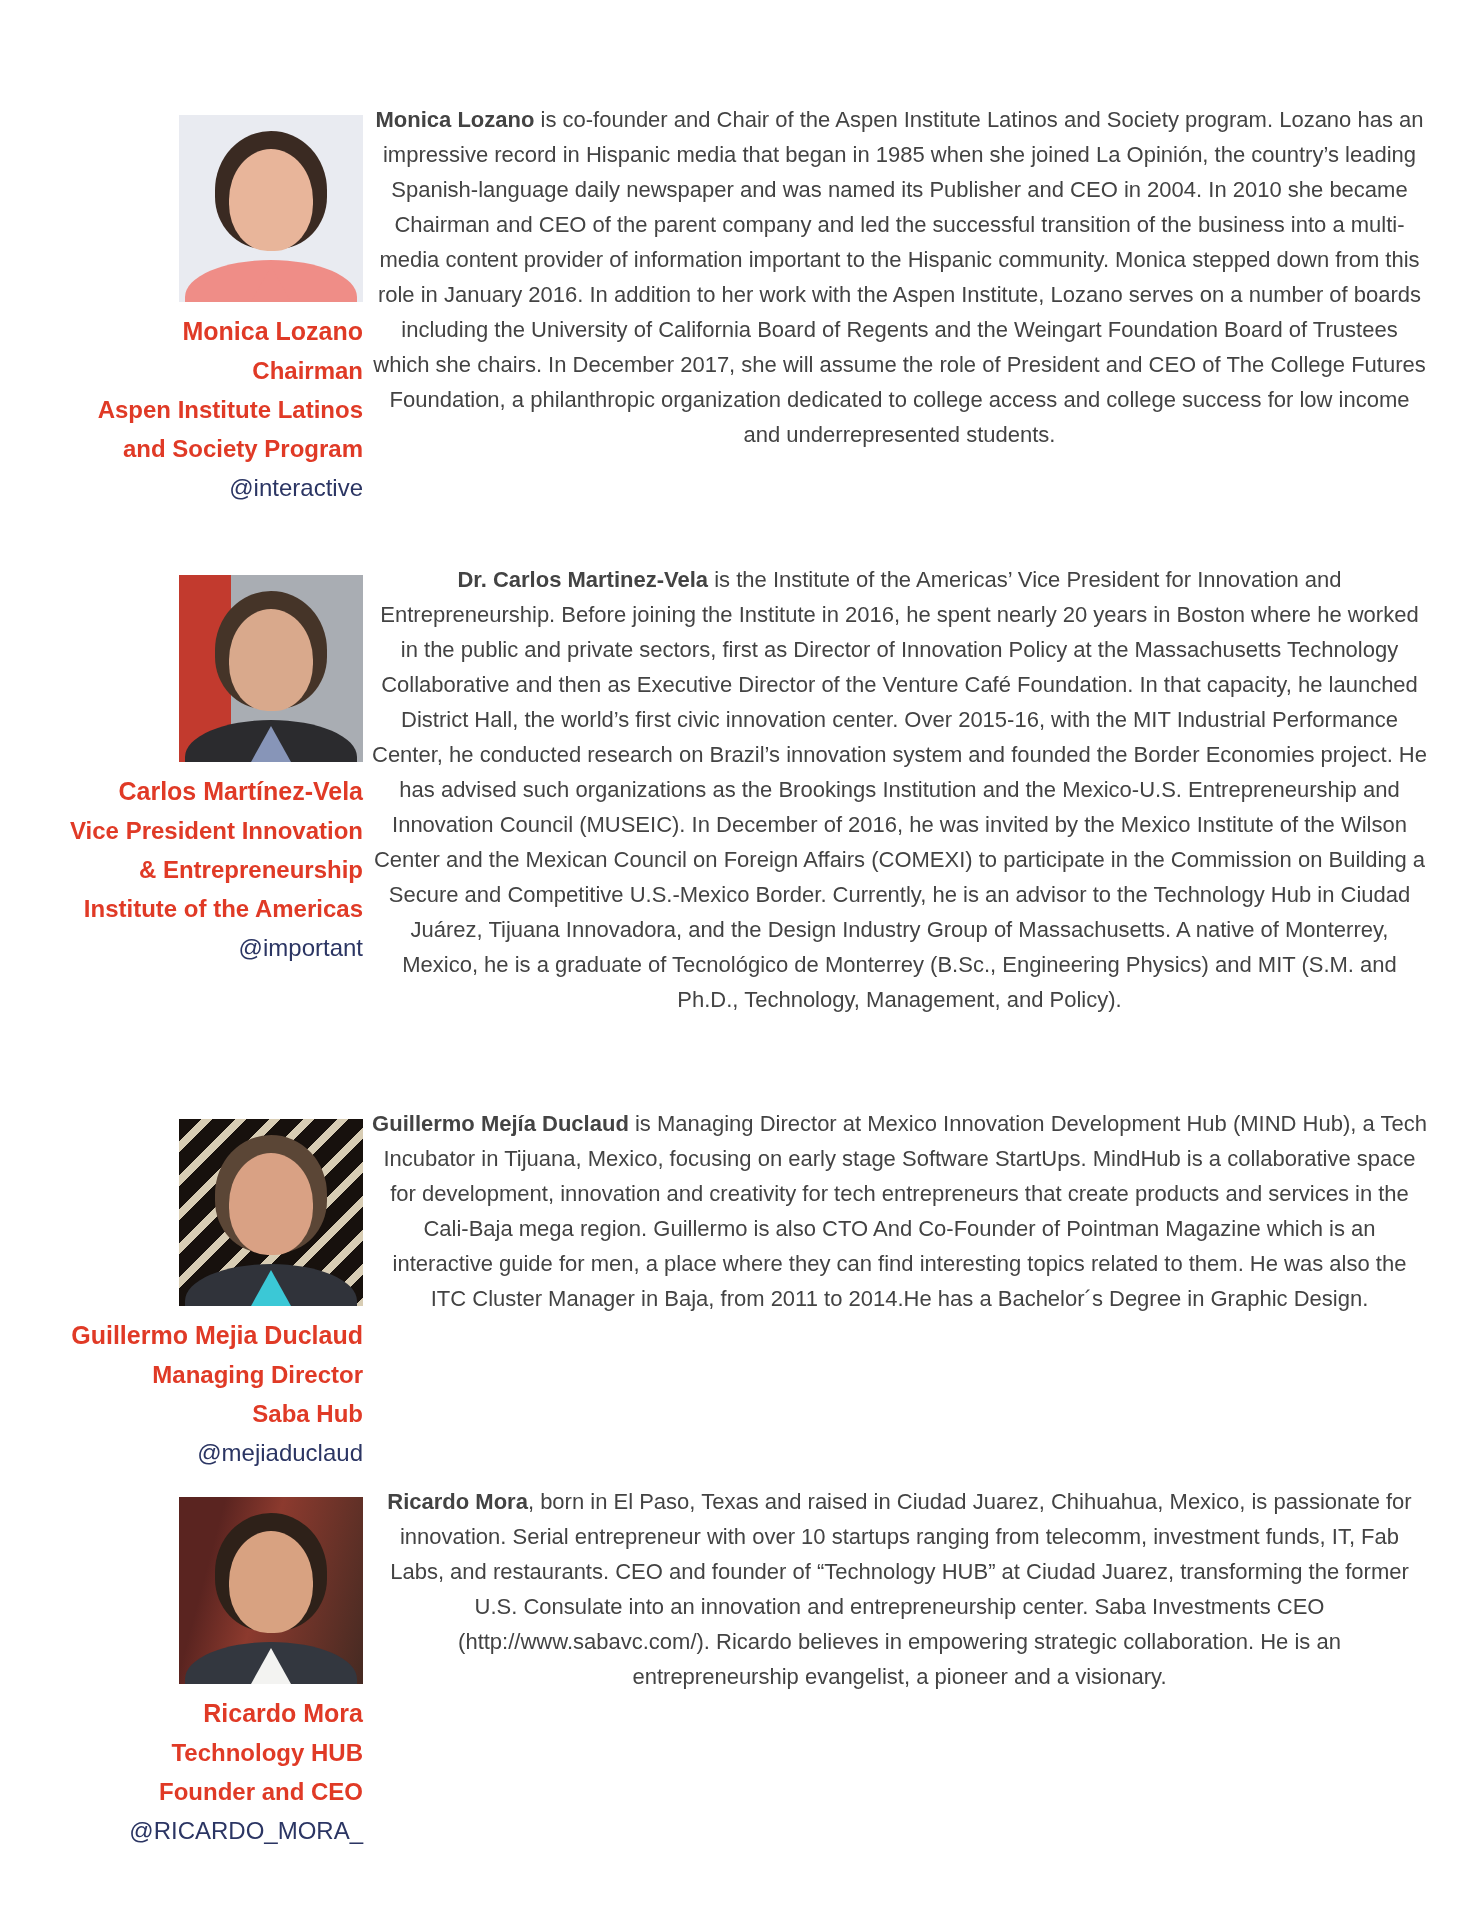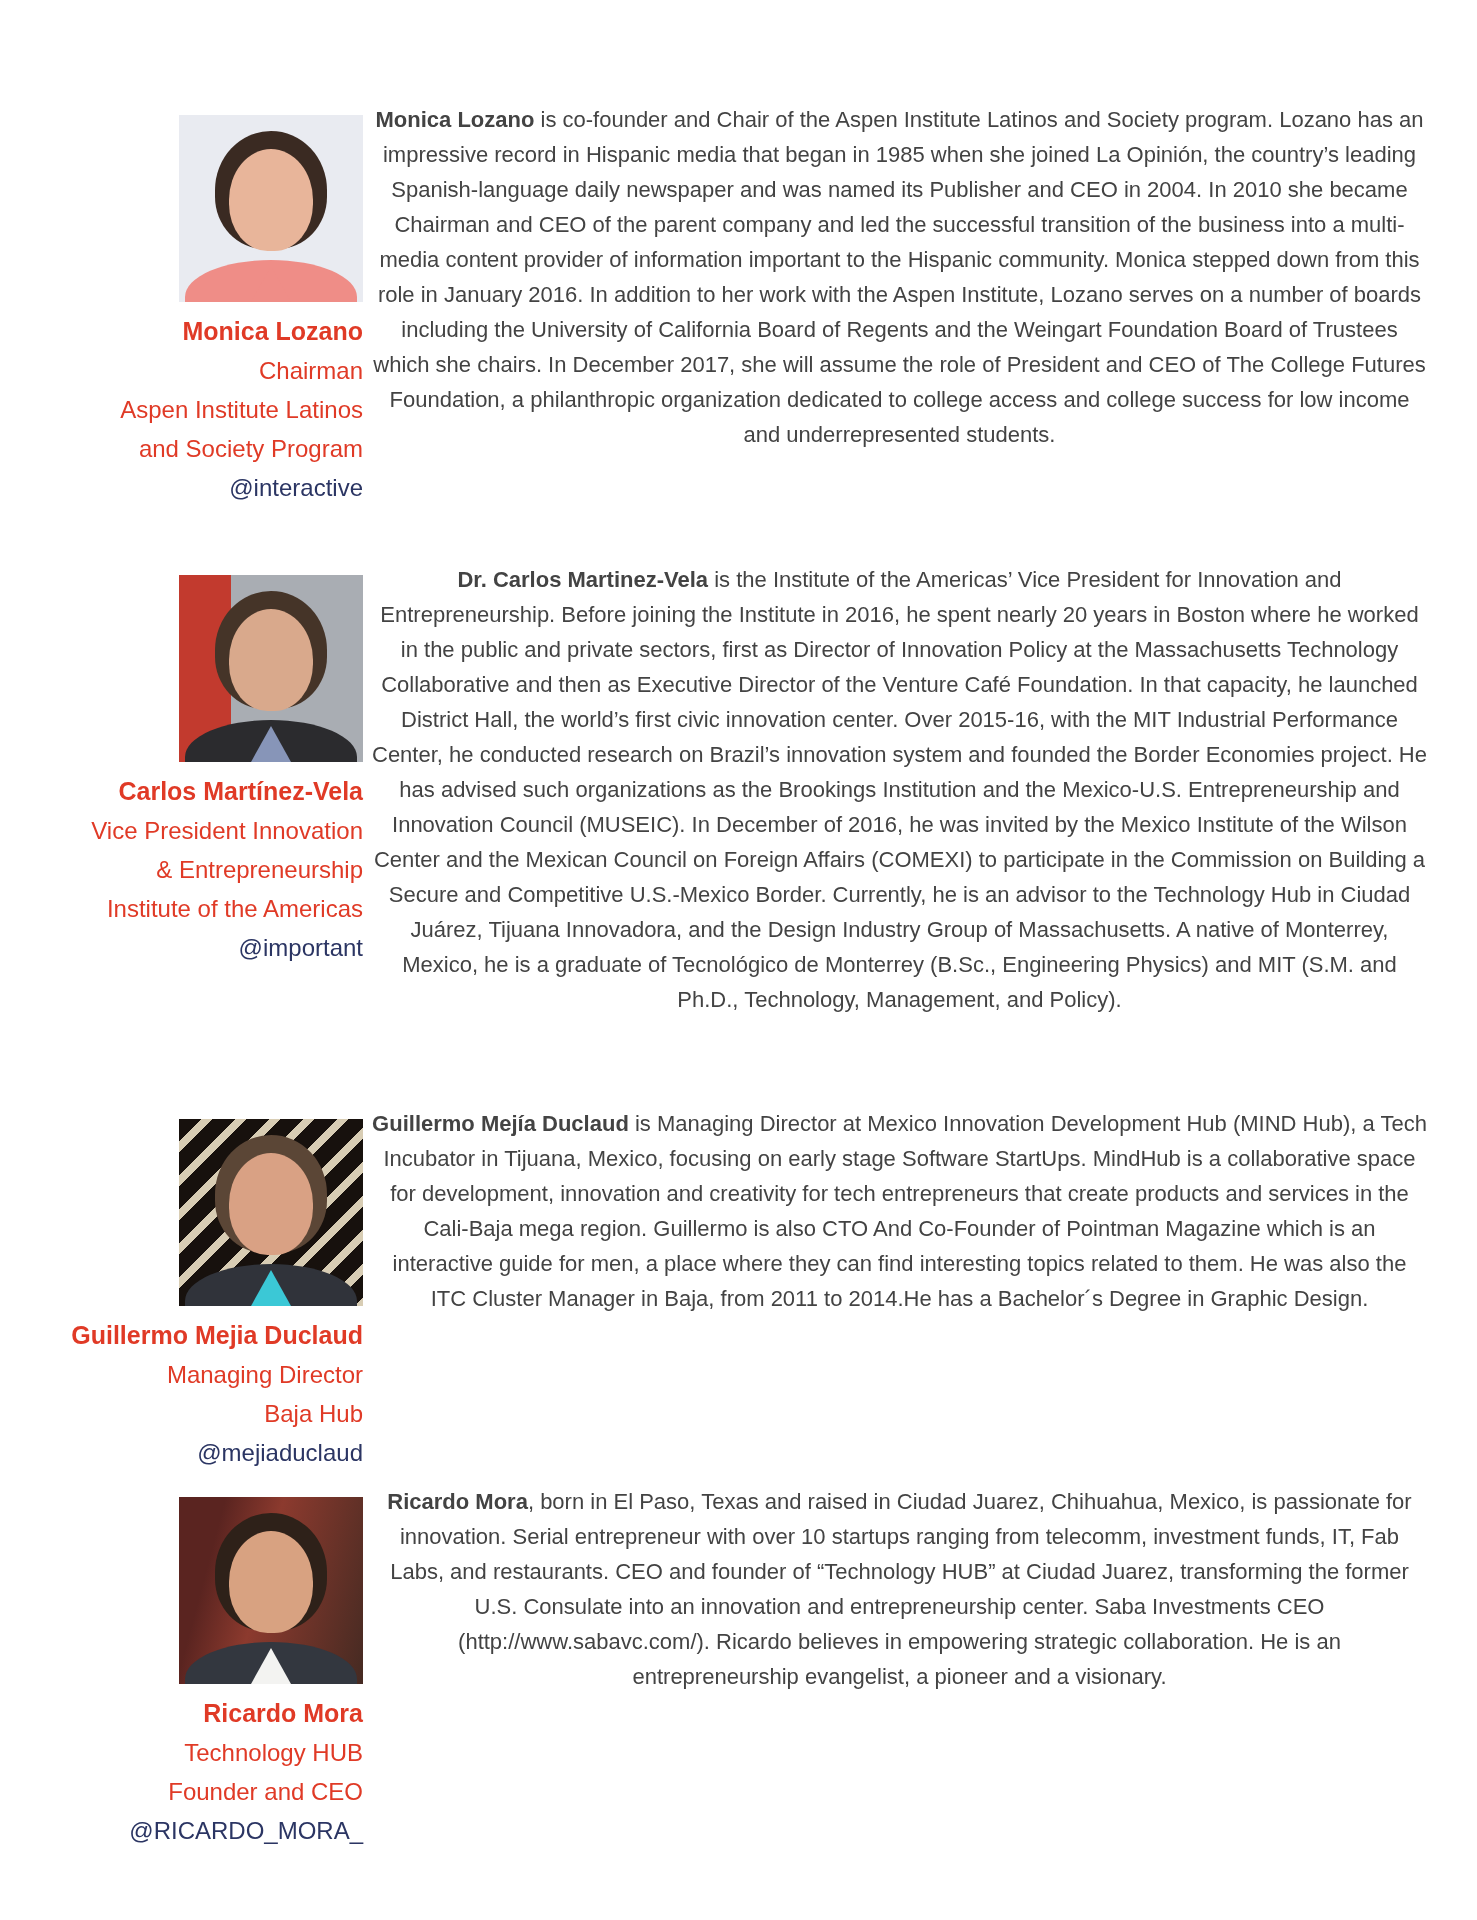--- a/index.html
+++ b/index.html
@@ -81,20 +81,21 @@
     font-weight: bold;
     line-height: 39px;
     color: var(--red, #e03a26);
     white-space: nowrap;
   }
   .role-line {
     font-size: 24px;
     line-height: 39px;
     color: var(--red, #e03a26);
     white-space: nowrap;
+    font-weight: bold;
   }
   .handle {
     font-size: 24px;
     line-height: 39px;
     color: var(--navy, #2b3563);
     white-space: nowrap;
   }
   .bio-col {
     position: absolute;
     left: 372px;
@@ -163,21 +164,21 @@
     <div class="left-col">
       <div class="photo" style="background: repeating-linear-gradient(135deg, rgb(23, 17, 13) 0px, rgb(23, 17, 13) 16px, rgb(216, 205, 180) 16px, rgb(216, 205, 180) 24px);">
         <div class="hair" style="background: rgb(91, 70, 54);"></div>
         <div class="head" style="background: rgb(217, 161, 132);"></div>
         <div class="body" style="background: rgb(48, 51, 58);"></div>
         <div class="shirt" style="border-bottom-color: rgb(59, 200, 214);"></div>
       </div>
       <div class="person-name">Guillermo Mejia Duclaud</div>
       <div class="role-lines">
           <div class="role-line">Managing Director</div>
-          <div class="role-line">Baja Hub</div>
+          <div class="role-line">Saba Hub</div>
         </div>
       <div class="handle">@mejiaduclaud</div>
     </div>
     <div class="bio-col">
       <p class="bio"><span class="lead">Guillermo Mejía Duclaud</span><span> is Managing Director at Mexico Innovation Development Hub (MIND Hub), a Tech Incubator in Tijuana, Mexico, focusing on early stage Software StartUps. MindHub is a collaborative space for development, innovation and creativity for tech entrepreneurs that create products and services in the Cali-Baja mega region. Guillermo is also CTO And Co-Founder of Pointman Magazine which is an interactive guide for men, a place where they can find interesting topics related to them. He was also the ITC Cluster Manager in Baja, from 2011 to 2014.He has a Bachelor´s Degree in Graphic Design.</span></p>
     </div>
   </section>
 
   <section class="person" style="top:1484px">
     <div class="left-col">

